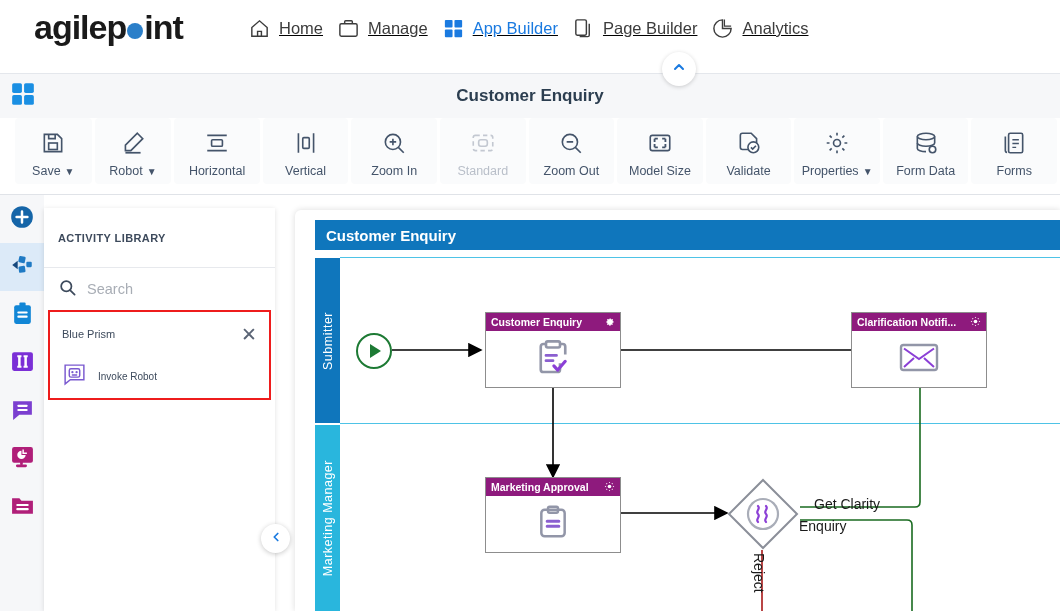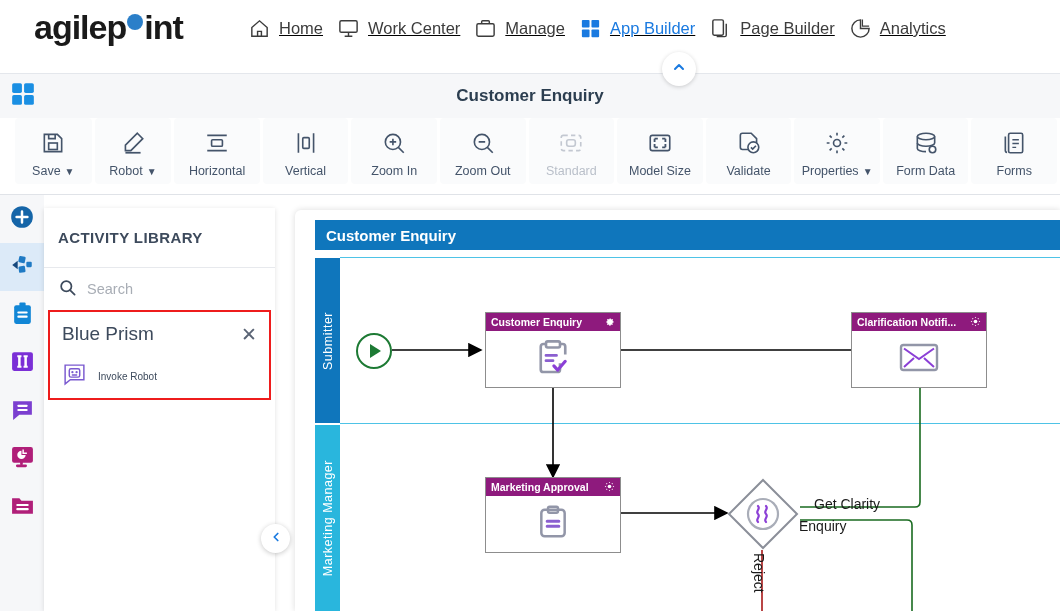--- a/index.html
+++ b/index.html
@@ -13,21 +13,21 @@
 
   
   .topnav {
     position: absolute; left: 0; top: 0; width: 1060px; height: 57px;
     background: #ffffff; display: flex; align-items: center;
   }
   .logo {
     margin-left: 34px; width: 180px;
     font-size: 34px; font-weight: 700; color: #1a1a1a;
     letter-spacing: -1px; line-height: 1;
-    display: flex; align-items: flex-start; position: relative; top: -2px;
+    display: flex; align-items: center; position: relative; top: -2px;
   }
   .logo .dot {
     display: inline-block; width: 16px; height: 16px; border-radius: 50%;
     background: #2b7fc9; margin: 0 1px; position: relative; top: 4px;
   }
   .navitems { display: flex; align-items: center; gap: 14px; margin-left: 34px; text-decoration: underline; }
   .navitem {
     display: flex; align-items: center; gap: 8px;
     font-size: 16.5px; color: #3c3c3c; cursor: pointer; white-space: nowrap;
   }
@@ -86,40 +86,40 @@
   }
   .railitem.sel { background: #dceaf8; }
 
   
   .panel {
     position: absolute; left: 44px; top: 208px; width: 231px; height: 403px;
     background: #ffffff; box-shadow: 0 1px 5px rgba(0,0,0,.12);
   }
   .panel-title {
     height: 60px; display: flex; align-items: center; padding-left: 14px;
-    font-size: 15px; font-weight: 600; color: #3d4a5c; letter-spacing: .4px;
+    font-size: 11px; font-weight: 600; color: #3d4a5c; letter-spacing: .4px;
     border-bottom: 1px solid #e7e9ed;
   }
   .searchrow {
     height: 42px; display: flex; align-items: center; padding-left: 14px; gap: 10px;
   }
   .searchrow input {
     border: none; outline: none; font-size: 14.5px; color: #737373;
     width: 160px; background: transparent;
   }
   .searchrow input::placeholder { color: #a8adb5; }
   .grouped {
     border: 2px solid #ee1c1c; margin: 0 4px 0 4px; height: 90px;
     background: #fff;
   }
   .group-head {
     height: 44px; display: flex; align-items: center; padding: 0 12px 0 12px;
     justify-content: space-between;
   }
-  .group-head .gname { font-size: 19px; color: #3d4a5c; font-weight: 500; }
+  .group-head .gname { font-size: 11px; color: #3d4a5c; font-weight: 500; }
   .group-head .gclose { font-size: 19px; color: #5a6475; cursor: pointer; line-height: 1; }
   .activity {
     display: flex; align-items: center; gap: 11px; padding-left: 12px; height: 40px;
     cursor: pointer;
   }
   .activity .aname { font-size: 10px; color: #3d4a5c; }
   .collapse-left {
     position: absolute; left: 261px; top: 524px; width: 29px; height: 29px;
     background: #fff; border-radius: 50%; box-shadow: 0 1px 5px rgba(0,0,0,.22);
     display: flex; align-items: center; justify-content: center; cursor: pointer; z-index: 15;
@@ -184,29 +184,20 @@
       <div class="navitem">
         <span>
           <svg width="23" height="23" viewBox="0 0 24 24" fill="none" stroke="#3c3c3c" stroke-width="1.5">
             <path d="M4 11 L12 4 L20 11 V20 H4 Z"></path>
               <path d="M10 20 v-5 h4 v5"></path>
           </svg>
         </span>
         <span>Home</span>
       </div>
 
-      <div class="navitem">
-        <span>
-          <svg width="23" height="23" viewBox="0 0 24 24" fill="none" stroke="#3c3c3c" stroke-width="1.5">
-            <rect x="3" y="4" width="18" height="12" rx="1.5"></rect>
-              <path d="M12 16v4M8 20h8"></path>
-          </svg>
-        </span>
-        <span>Work Center</span>
-      </div>
 
       <div class="navitem">
         <span>
           <svg width="23" height="23" viewBox="0 0 24 24" fill="none" stroke="#3c3c3c" stroke-width="1.5">
             <rect x="3" y="7" width="18" height="13" rx="1.5"></rect>
               <path d="M8 7V5a1 1 0 011-1h6a1 1 0 011 1v2"></path>
           </svg>
         </span>
         <span>Manage</span>
       </div>
@@ -319,38 +310,38 @@
     <div class="tbtn wide">
       <span class="ticon">
         <svg width="26" height="26" viewBox="0 0 24 24" fill="none" stroke="#44546a" stroke-width="1.5">
           <circle cx="11" cy="11" r="7"></circle>
             <path d="M16 16l5 5M11 8v6M8 11h6"></path>
         </svg>
       </span>
       <span class="tlabel">Zoom In</span>
     </div>
 
-    <div class="tbtn wide">
-      <span class="ticon">
-        <svg width="26" height="26" viewBox="0 0 24 24" fill="none" stroke="#44546a" stroke-width="1.5">
-          <circle cx="11" cy="11" r="7"></circle>
-            <path d="M16 16l5 5M8 11h6"></path>
-        </svg>
-      </span>
-      <span class="tlabel">Zoom Out</span>
-    </div>
-
     <div class="tbtn wide disabled">
       <span class="ticon">
         <svg width="26" height="26" viewBox="0 0 24 24" fill="none" stroke="#c3c8d1" stroke-width="1.5" stroke-dasharray="4 3">
           <rect x="3" y="5" width="18" height="14" rx="2"></rect>
           <rect x="8" y="9" width="8" height="6" rx="2" stroke-dasharray="0"></rect>
         </svg>
       </span>
       <span class="tlabel">Standard</span>
+    </div>
+
+    <div class="tbtn wide">
+      <span class="ticon">
+        <svg width="26" height="26" viewBox="0 0 24 24" fill="none" stroke="#44546a" stroke-width="1.5">
+          <circle cx="11" cy="11" r="7"></circle>
+            <path d="M16 16l5 5M8 11h6"></path>
+        </svg>
+      </span>
+      <span class="tlabel">Zoom Out</span>
     </div>
 
     <div class="tbtn wide">
       <span class="ticon">
         <svg width="26" height="26" viewBox="0 0 24 24" fill="none" stroke="#44546a" stroke-width="1.5">
           <rect x="3" y="5" width="18" height="14" rx="2"></rect>
           <path d="M7 8v3M7 8h3M17 8v3M17 8h-3M7 16v-3M7 16h3M17 16v-3M17 16h-3" stroke-width="1.7"></path>
         </svg>
       </span>
       <span class="tlabel">Model Size</span>

